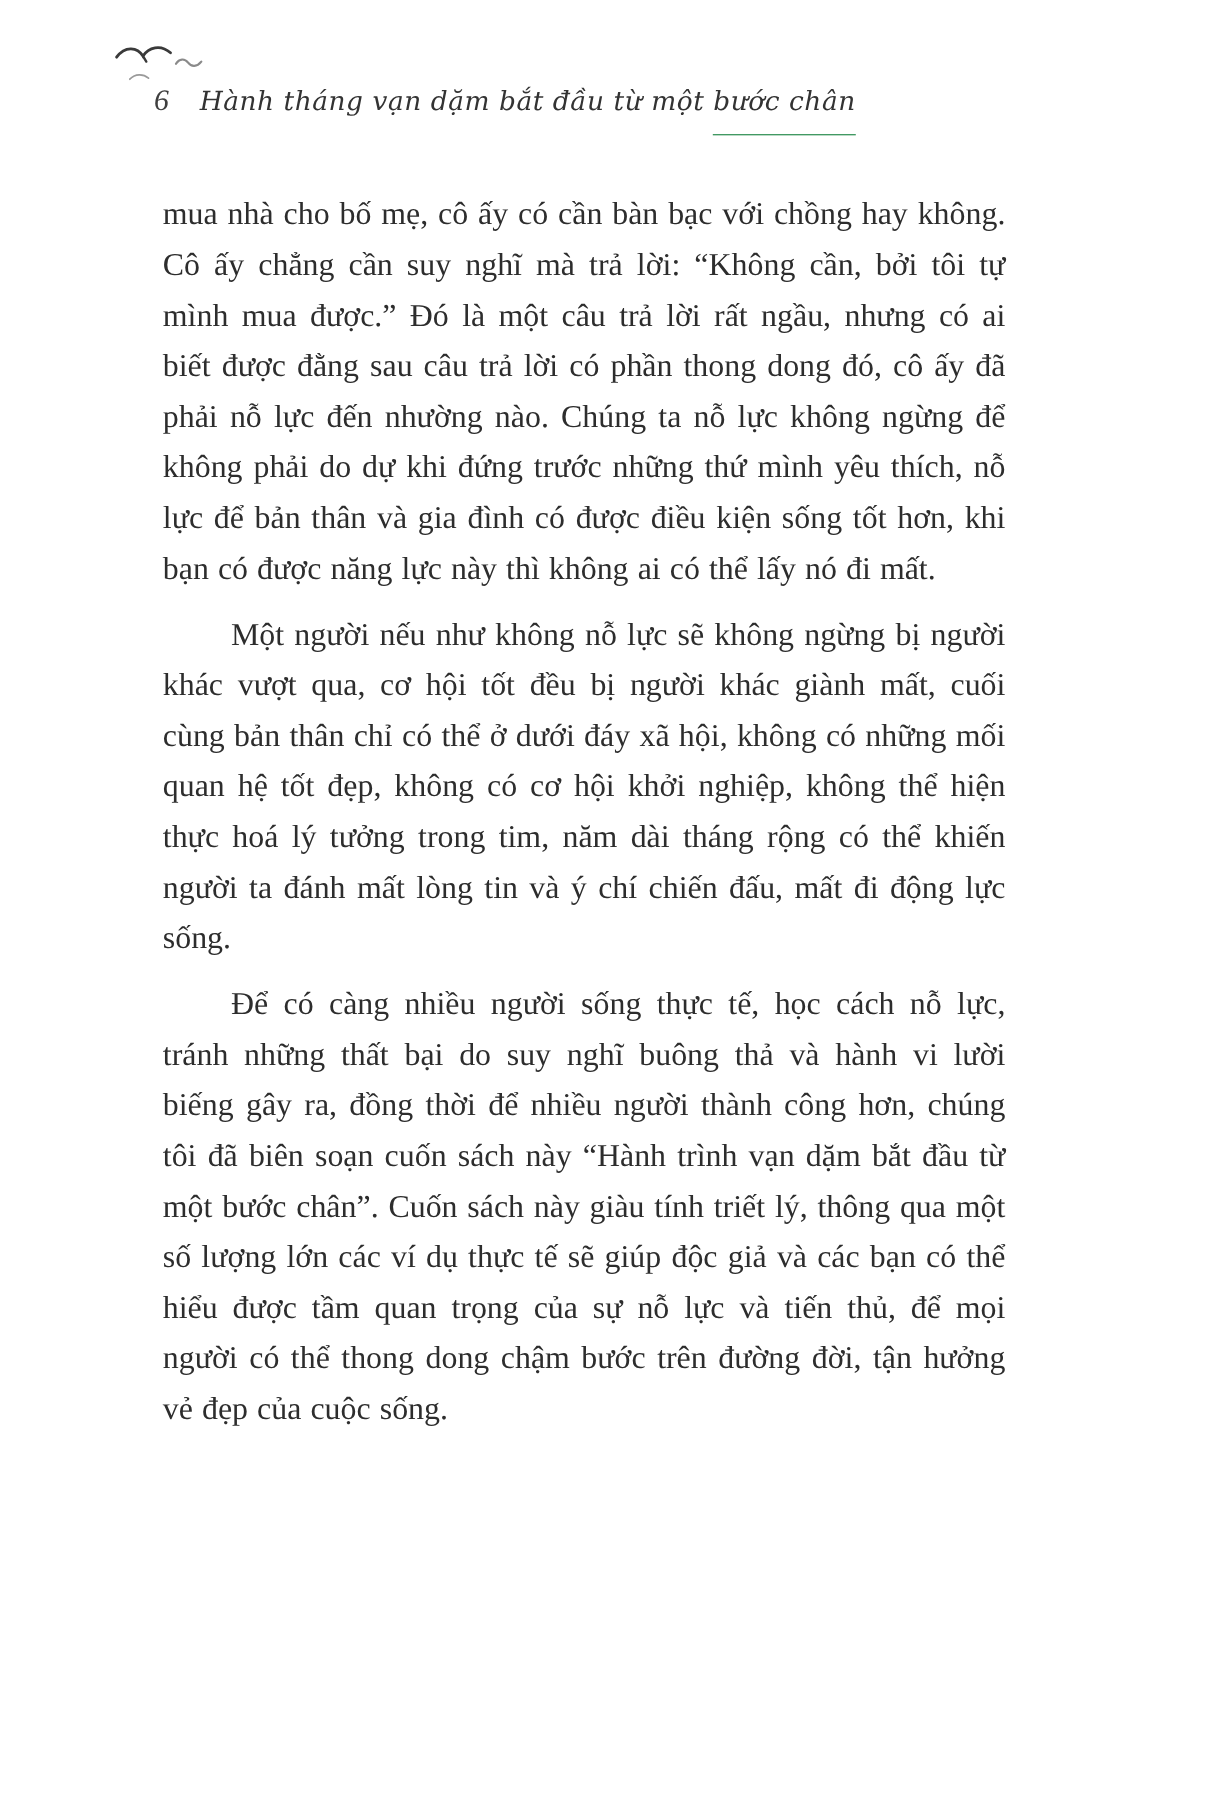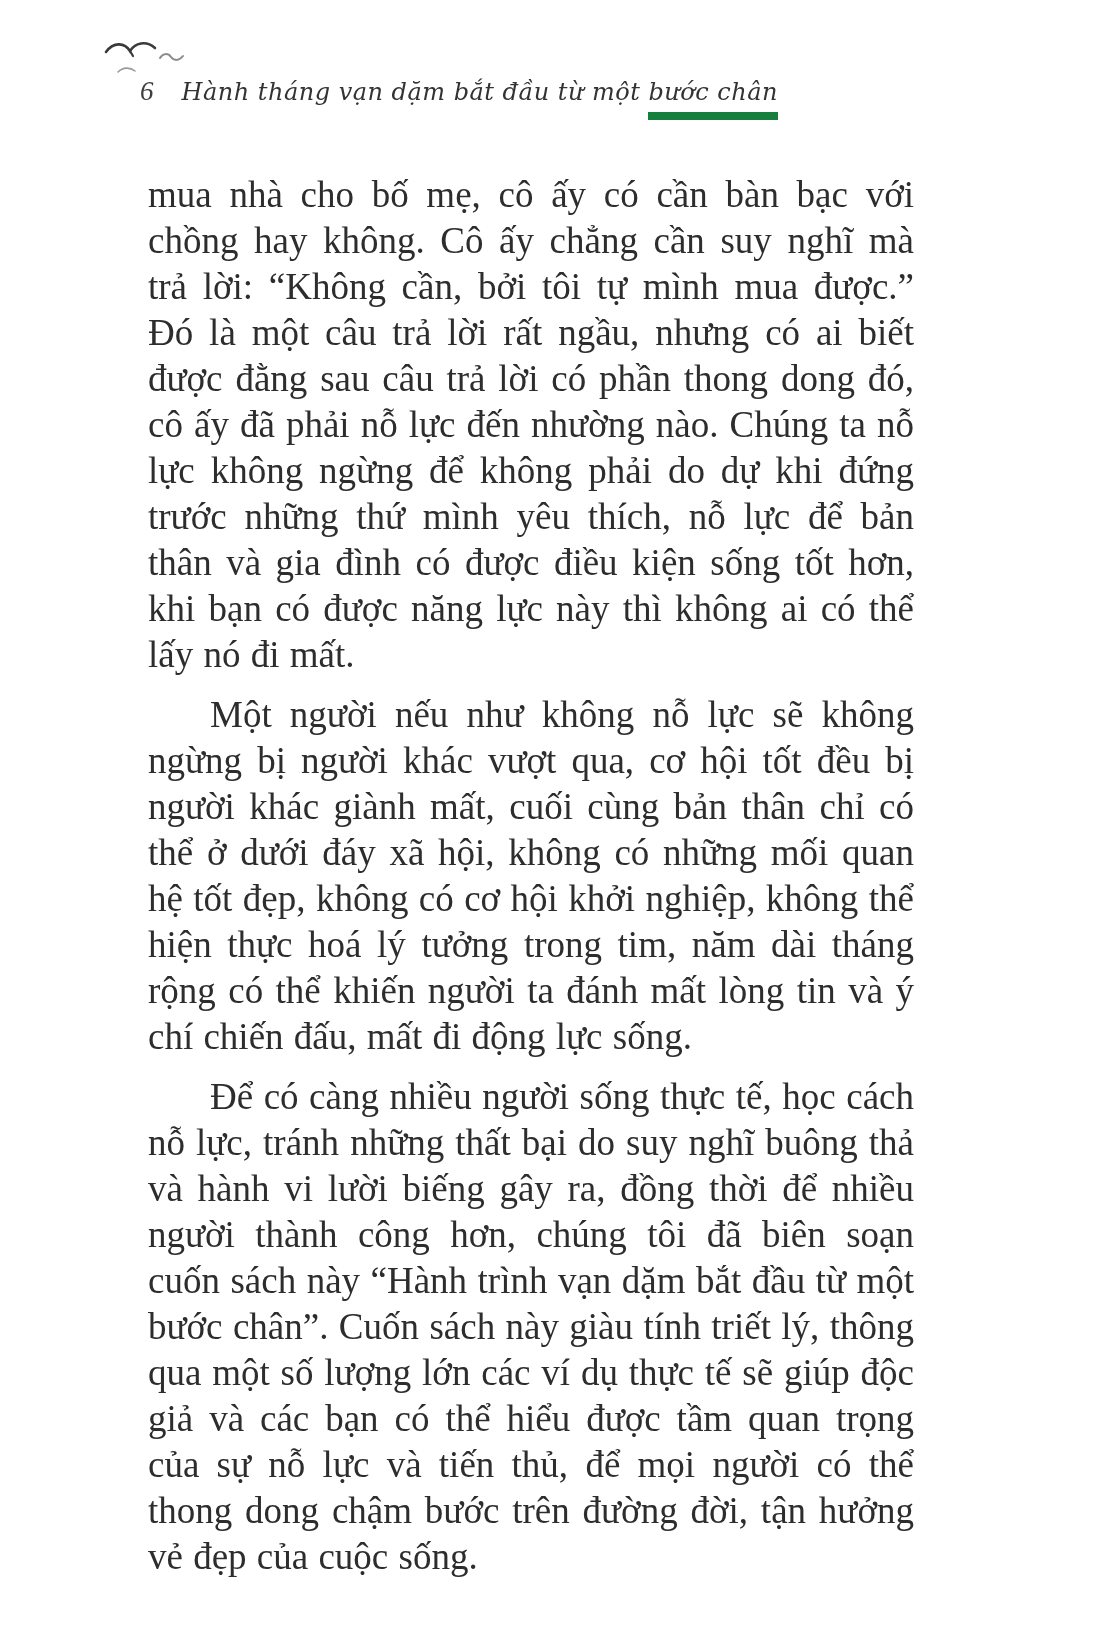--- a/index.html
+++ b/index.html
@@ -48,34 +48,34 @@
   .running-title {
     font-family: "DejaVu Serif", serif;
     font-style: italic;
     font-size: 24px;
     letter-spacing: 0.5px;
     color: #333333;
     white-space: nowrap;
   }
 
   .running-title .underlined {
-    border-bottom: 8px solid #15803d;
-    padding-bottom: 6px;
+    border-bottom: 1px solid #15803d;
+    padding-bottom: 16px;
   }
 
   
   .text-block {
     position: absolute;
     top: 172px;
     left: 148px;
     width: 766px;
   }
 
   .text-block p {
-    font-size: 37px;
+    font-size: 29px;
     line-height: 46px;
     text-align: justify;
     color: #2d2d2d;
     margin-bottom: 14px;
     word-spacing: 1px;
   }
 
   .text-block p.indent {
     text-indent: 62px;
   }

